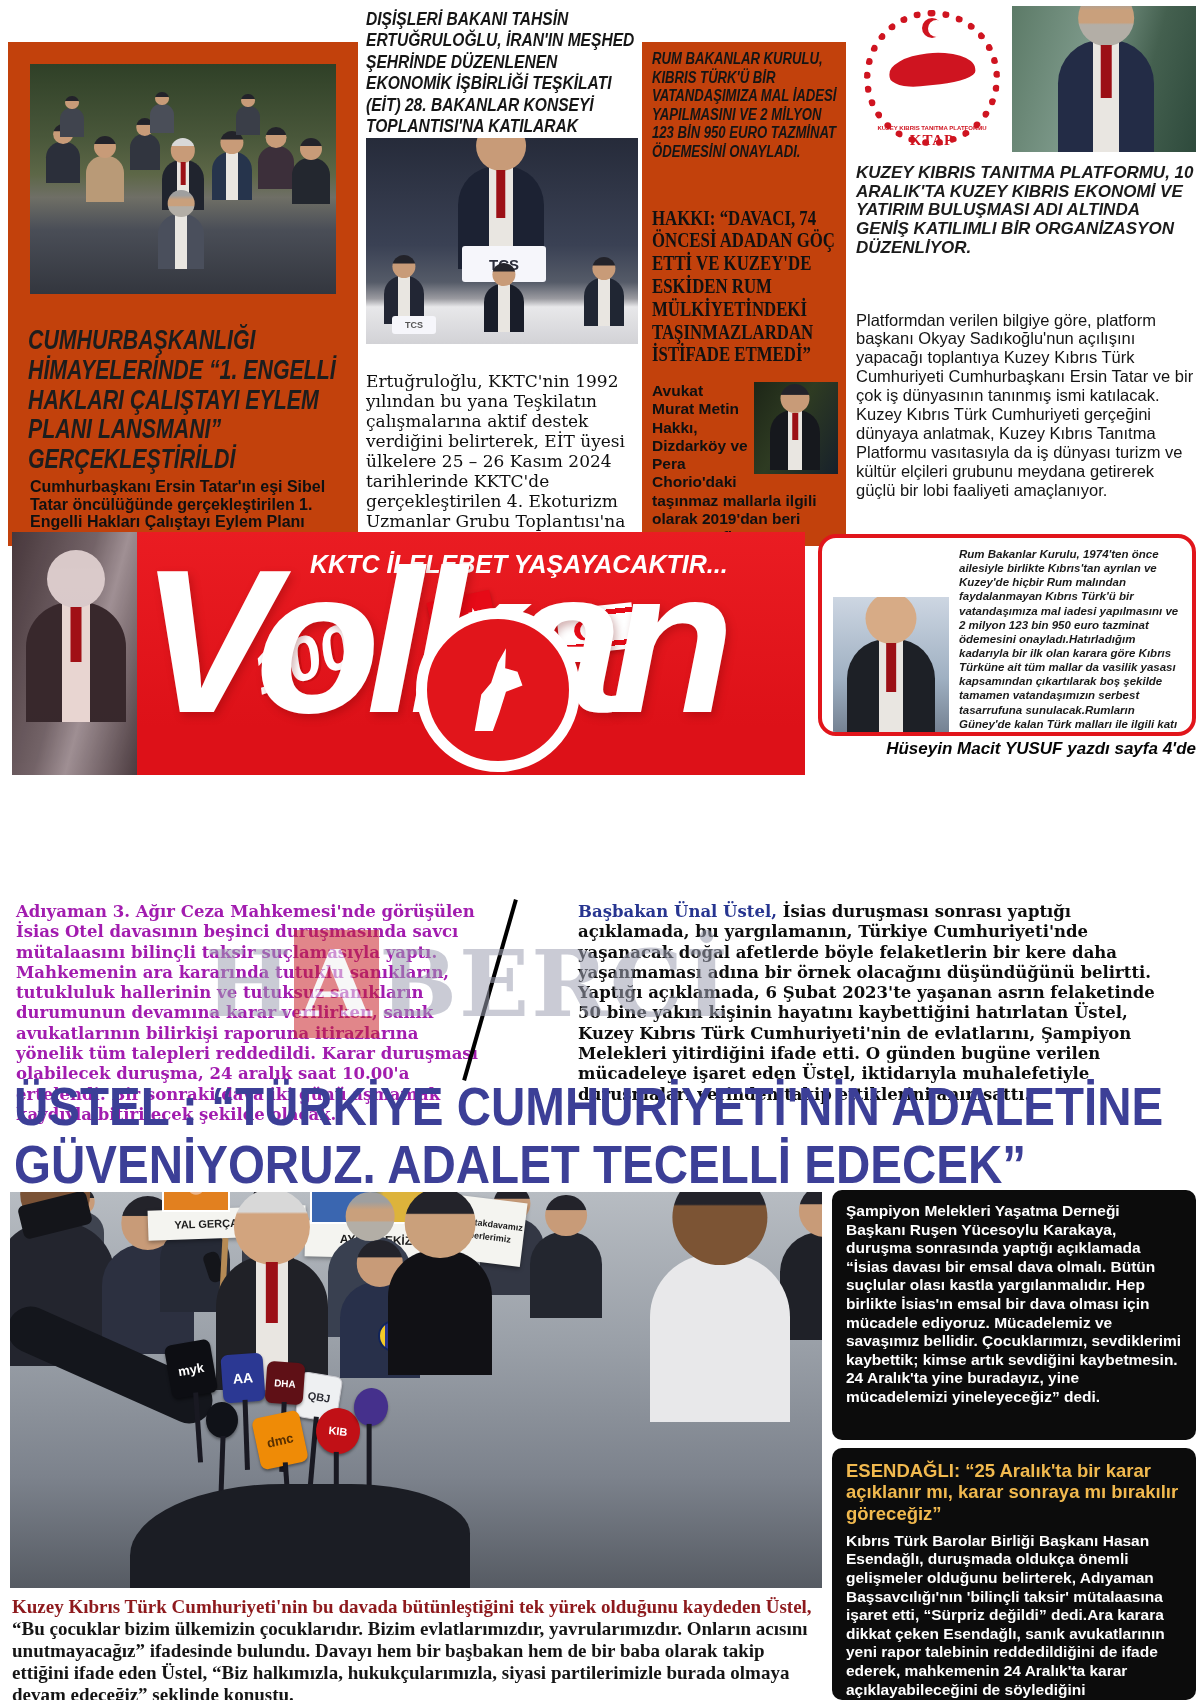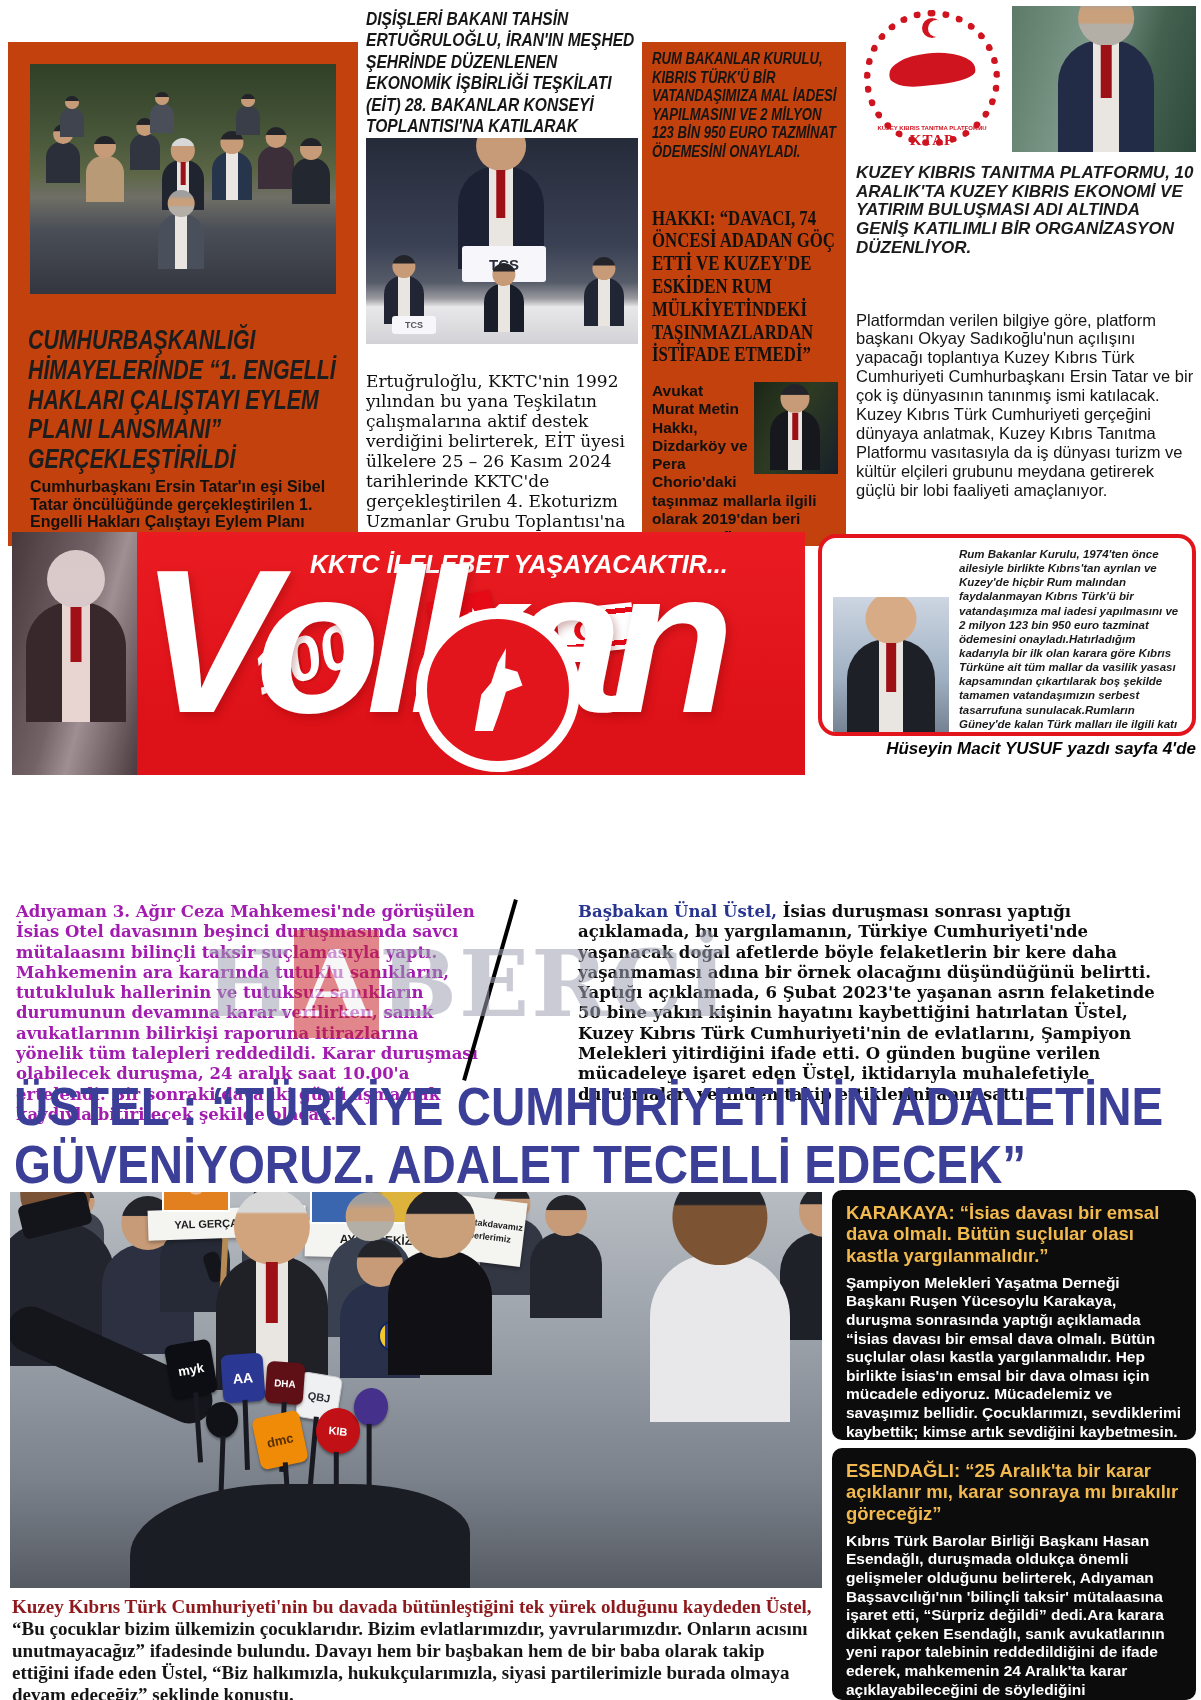--- a/index.html
+++ b/index.html
@@ -308,21 +308,20 @@
         <span>KIB</span>
       </div>
     <div class="mic" style="left:196px;top:210px;width:32px;height:36px;border-radius:50%;background:#101218;transform:rotate(-2deg);--rot:4deg;"></div>
     <div class="mic" style="left:344px;top:196px;width:34px;height:38px;border-radius:50%;background:#45308c;transform:rotate(8deg);--rot:-8deg;"></div>
     <div class="mic-hands" style="left:120px;top:292px;width:340px;height:110px;"></div>
   </figure>
 
   <p class="abs caption" style="margin:0;"><span class="cap-lead">Kuzey Kıbrıs Türk Cumhuriyeti'nin bu davada bütünleştiğini tek yürek olduğunu kaydeden Üstel,</span><span> “Bu çocuklar bizim ülkemizin çocuklarıdır. Bizim evlatlarımızdır, yavrularımızdır. Onların acısını unutmayacağız” ifadesinde bulundu. Davayı hem bir başbakan hem de bir baba olarak takip ettiğini ifade eden Üstel, “Biz halkımızla, hukukçularımızla, siyasi partilerimizle burada olmaya devam edeceğiz” şeklinde konuştu.</span></p>
 
   <aside class="bb bb1">
-    <div class="bb-head">KARAKAYA: “İsias davası bir emsal dava olmalı. Bütün suçlular olası kastla yargılanmalıdır.”</div>
     <div class="bb-body">Şampiyon Melekleri Yaşatma Derneği Başkanı Ruşen Yücesoylu Karakaya, duruşma sonrasında yaptığı açıklamada “İsias davası bir emsal dava olmalı. Bütün suçlular olası kastla yargılanmalıdır. Hep birlikte İsias'ın emsal bir dava olması için mücadele ediyoruz. Mücadelemiz ve savaşımız bellidir. Çocuklarımızı, sevdiklerimi kaybettik; kimse artık sevdiğini kaybetmesin. 24 Aralık'ta yine buradayız, yine mücadelemizi yineleyeceğiz” dedi.</div>
   </aside>
   <aside class="bb bb2">
     <div class="bb-head">ESENDAĞLI: “25 Aralık'ta bir karar açıklanır mı, karar sonraya mı bırakılır göreceğiz”</div>
     <div class="bb-body">Kıbrıs Türk Barolar Birliği Başkanı Hasan Esendağlı, duruşmada oldukça önemli gelişmeler olduğunu belirterek, Adıyaman Başsavcılığı'nın 'bilinçli taksir' mütalaasına işaret etti, “Sürpriz değildi” dedi.Ara karara dikkat çeken Esendağlı, sanık avukatlarının yeni rapor talebinin reddedildiğini de ifade ederek, mahkemenin 24 Aralık'ta karar açıklayabileceğini de söylediğini belirtti.Esendağlı, duruşmanın 25 Aralık'a kadar uzamasının beklendiğini de kaydetti.</div>
   </aside>
 
 </div>
 
 </body></html>

